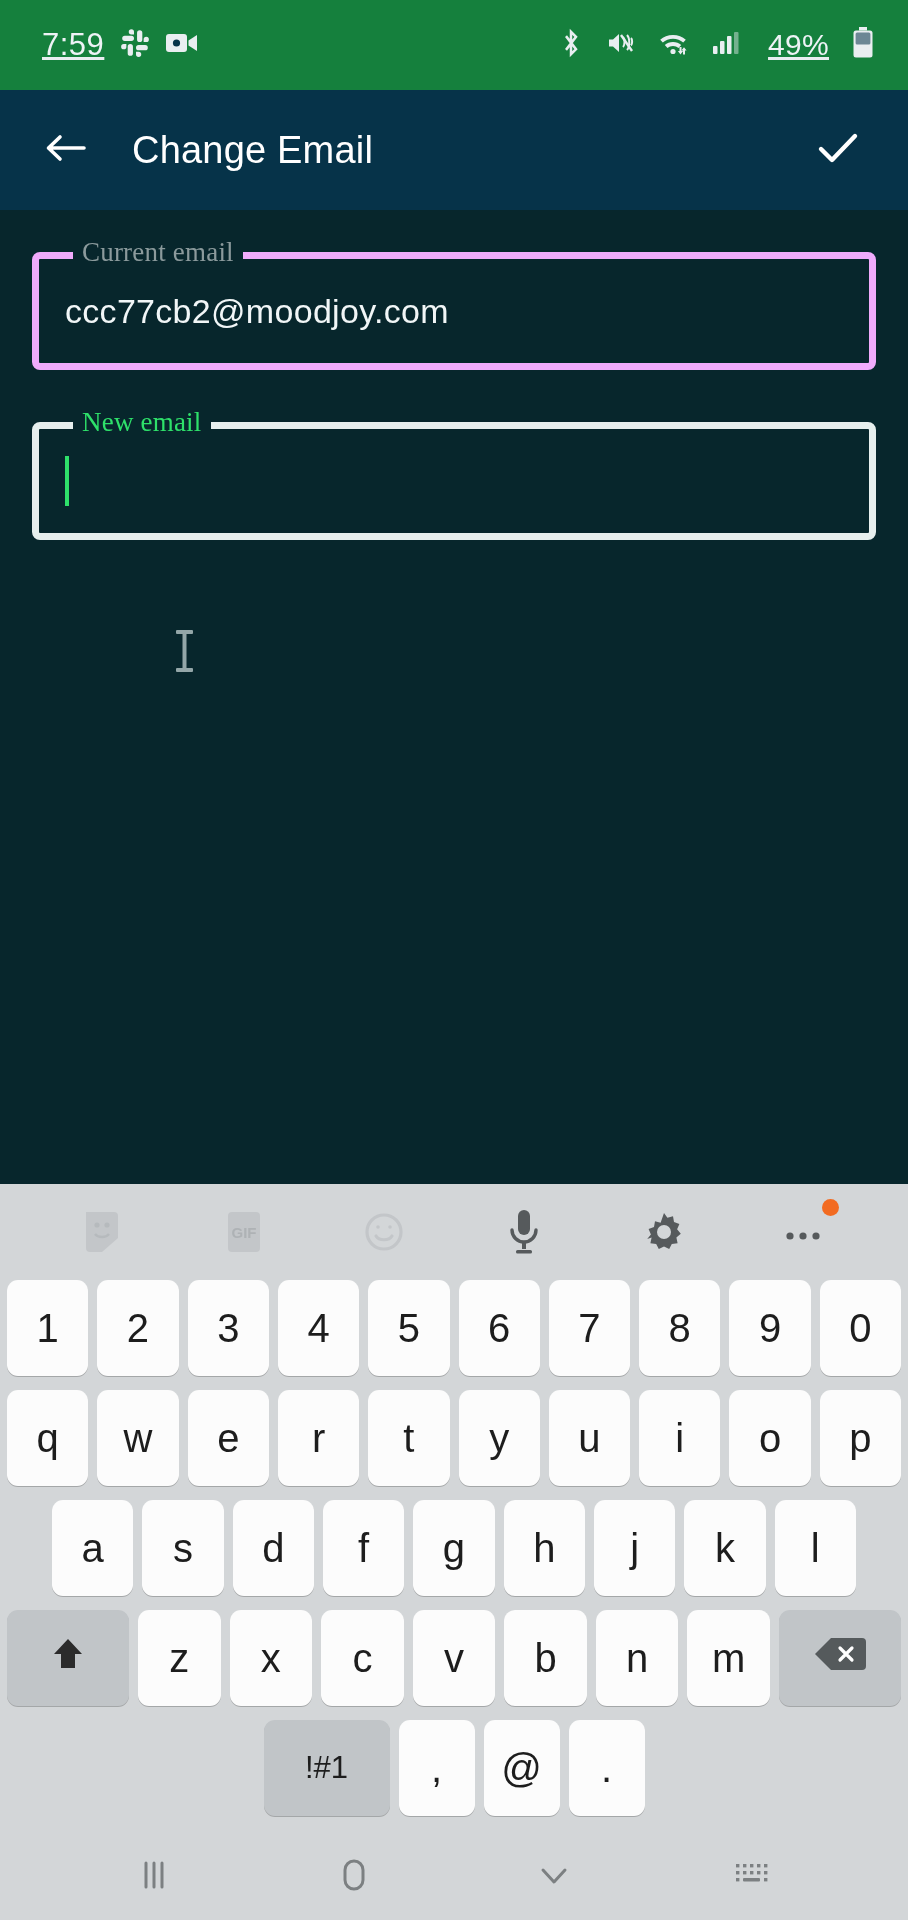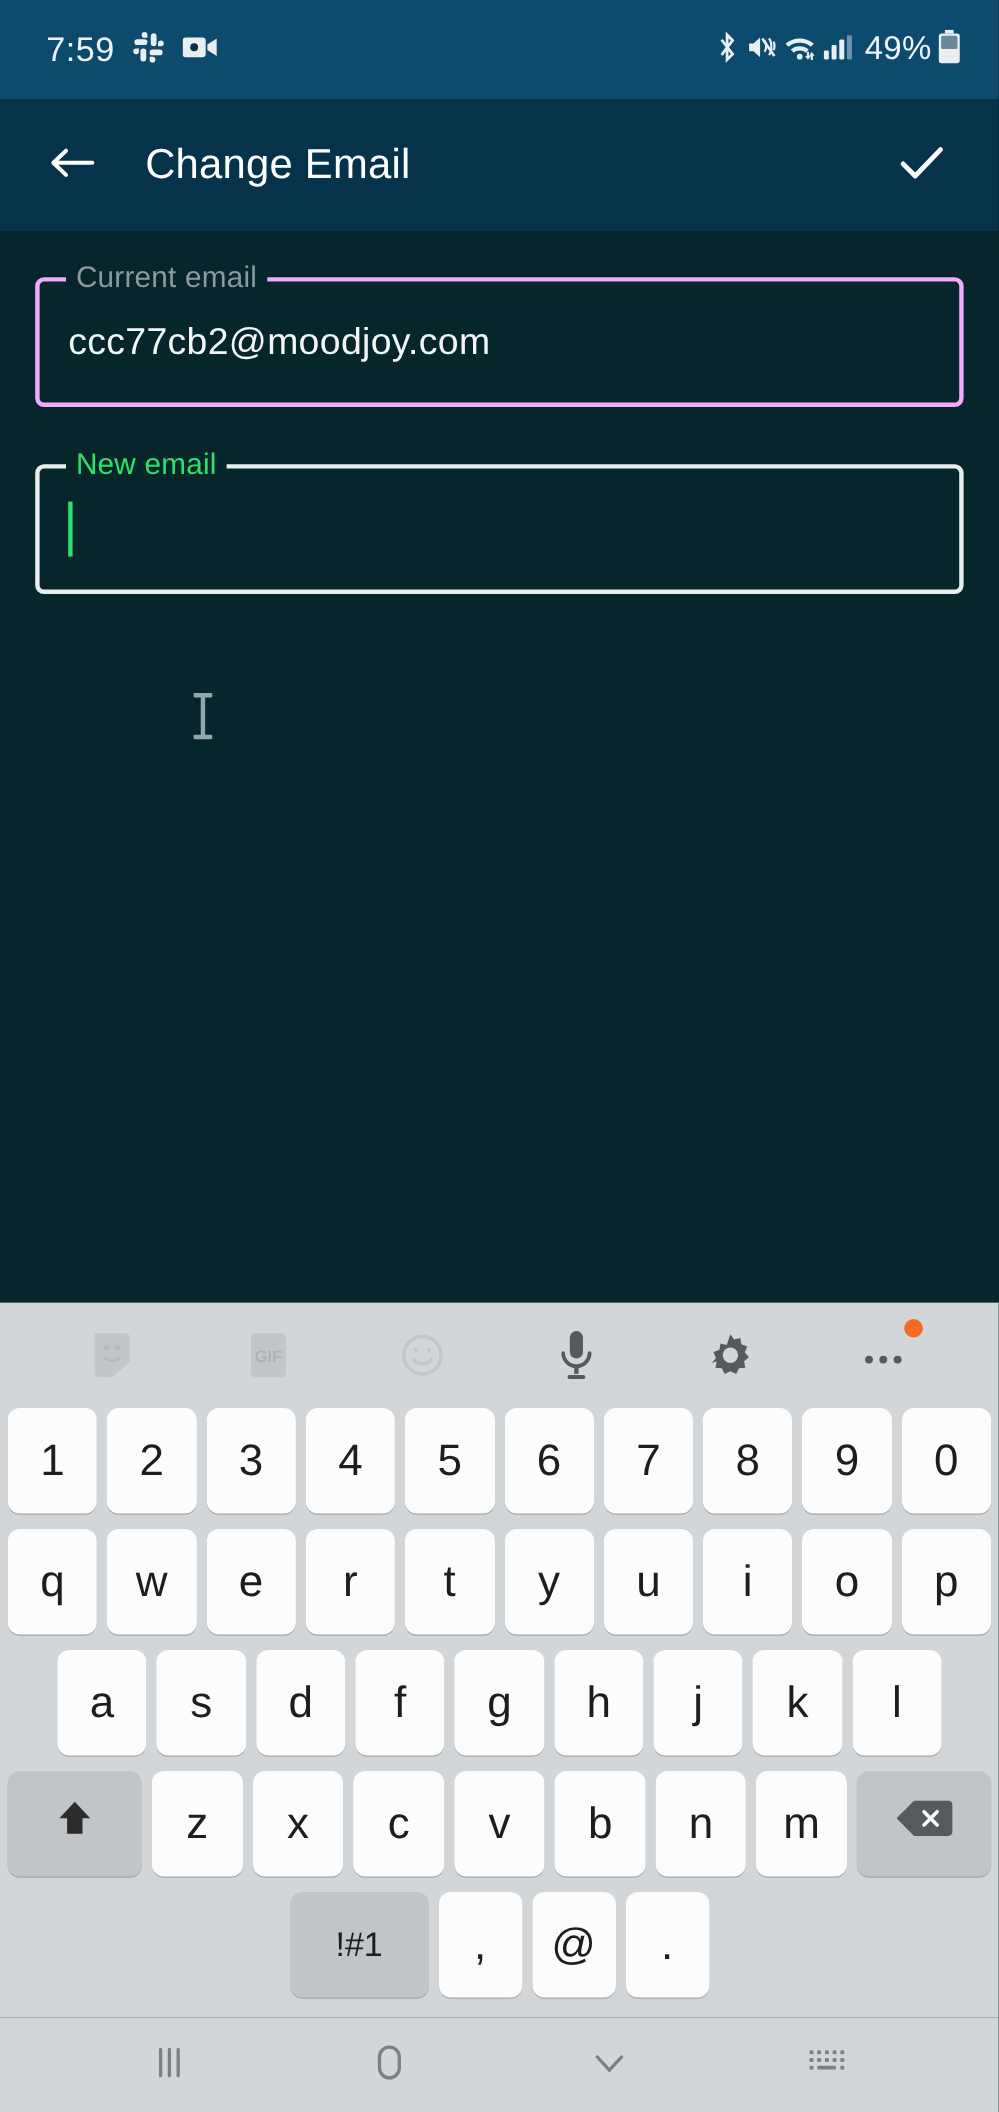--- a/index.html
+++ b/index.html
@@ -6,27 +6,28 @@
   html, body {
     width: 908px; height: 1920px;
     background: #07262c;
     font-family: "Liberation Sans", sans-serif;
     overflow: hidden;
   }
   #app { position: relative; width: 908px; height: 1920px; display: flex; flex-direction: column; }
 
   
   .statusbar {
-    height: 90px; background: #0c4a6e; color: #e9eef1;
+    height: 90px; background: #15803d; color: #e9eef1;
     display: flex; align-items: center; padding: 0 34px 0 42px;
     flex: 0 0 auto;
+    text-decoration: underline;
   }
   .sb-left { display: flex; align-items: center; gap: 16px; }
   .sb-time { font-size: 31px; letter-spacing: .5px; color: #eef3f6; }
-  .sb-right { margin-left: auto; display: flex; align-items: center; gap: 5px; }
+  .sb-right { margin-left: auto; display: flex; align-items: center; gap: 23px; }
   .sb-batt-text { font-size: 30px; color: #eef3f6; margin-left: 5px; letter-spacing: .3px; }
   .ico { display: block; }
 
   
   .appbar {
     height: 120px; background: #063349;
     display: flex; align-items: center; padding: 0 34px 0 30px;
     flex: 0 0 auto;
   }
   .appbar-back { width: 72px; height: 72px; display: flex; align-items: center; justify-content: center; }
@@ -34,29 +35,29 @@
     font-size: 38px; font-weight: normal; color: #ffffff;
     margin-left: 30px; letter-spacing: .2px;
   }
   .appbar-confirm { margin-left: auto; width: 72px; height: 72px; display: flex; align-items: center; justify-content: center; }
 
   
   .content { flex: 1 1 auto; background: #07262c; padding: 42px 32px 0 32px; position: relative; }
 
   .field { position: relative; margin-bottom: 52px; }
   .field-box {
-    border: 4px solid #f0abfc; border-radius: 8px;
+    border: 7px solid #f0abfc; border-radius: 8px;
     height: 118px; padding: 0 26px; display: flex; align-items: center;
     background: transparent;
   }
   .field.focused .field-box { border-color: #e7efee; }
   .field-legend {
-    position: absolute; top: -15px; left: 28px;
+    position: absolute; top: -15px; left: 41px;
     background: #07262c; padding: 0 9px;
-    font-size: 27px; color: #8b9a9c; letter-spacing: .2px; line-height: 30px;
+    font-size: 27px; color: #8b9a9c; letter-spacing: .2px; line-height: 30px; font-family: Liberation Serif, serif;
   }
   .field.focused .field-legend { color: #2ee06a; }
   .field-value { font-size: 34px; color: #f1f6f7; letter-spacing: .3px; }
   .caret {
     display: inline-block; width: 4px; height: 50px; background: #2ee06a;
   }
   .mouse-ibeam { position: absolute; left: 172px; top: 418px; }
 
   
   .keyboard { background: #d3d6d8; flex: 0 0 auto; padding-bottom: 4px; }

